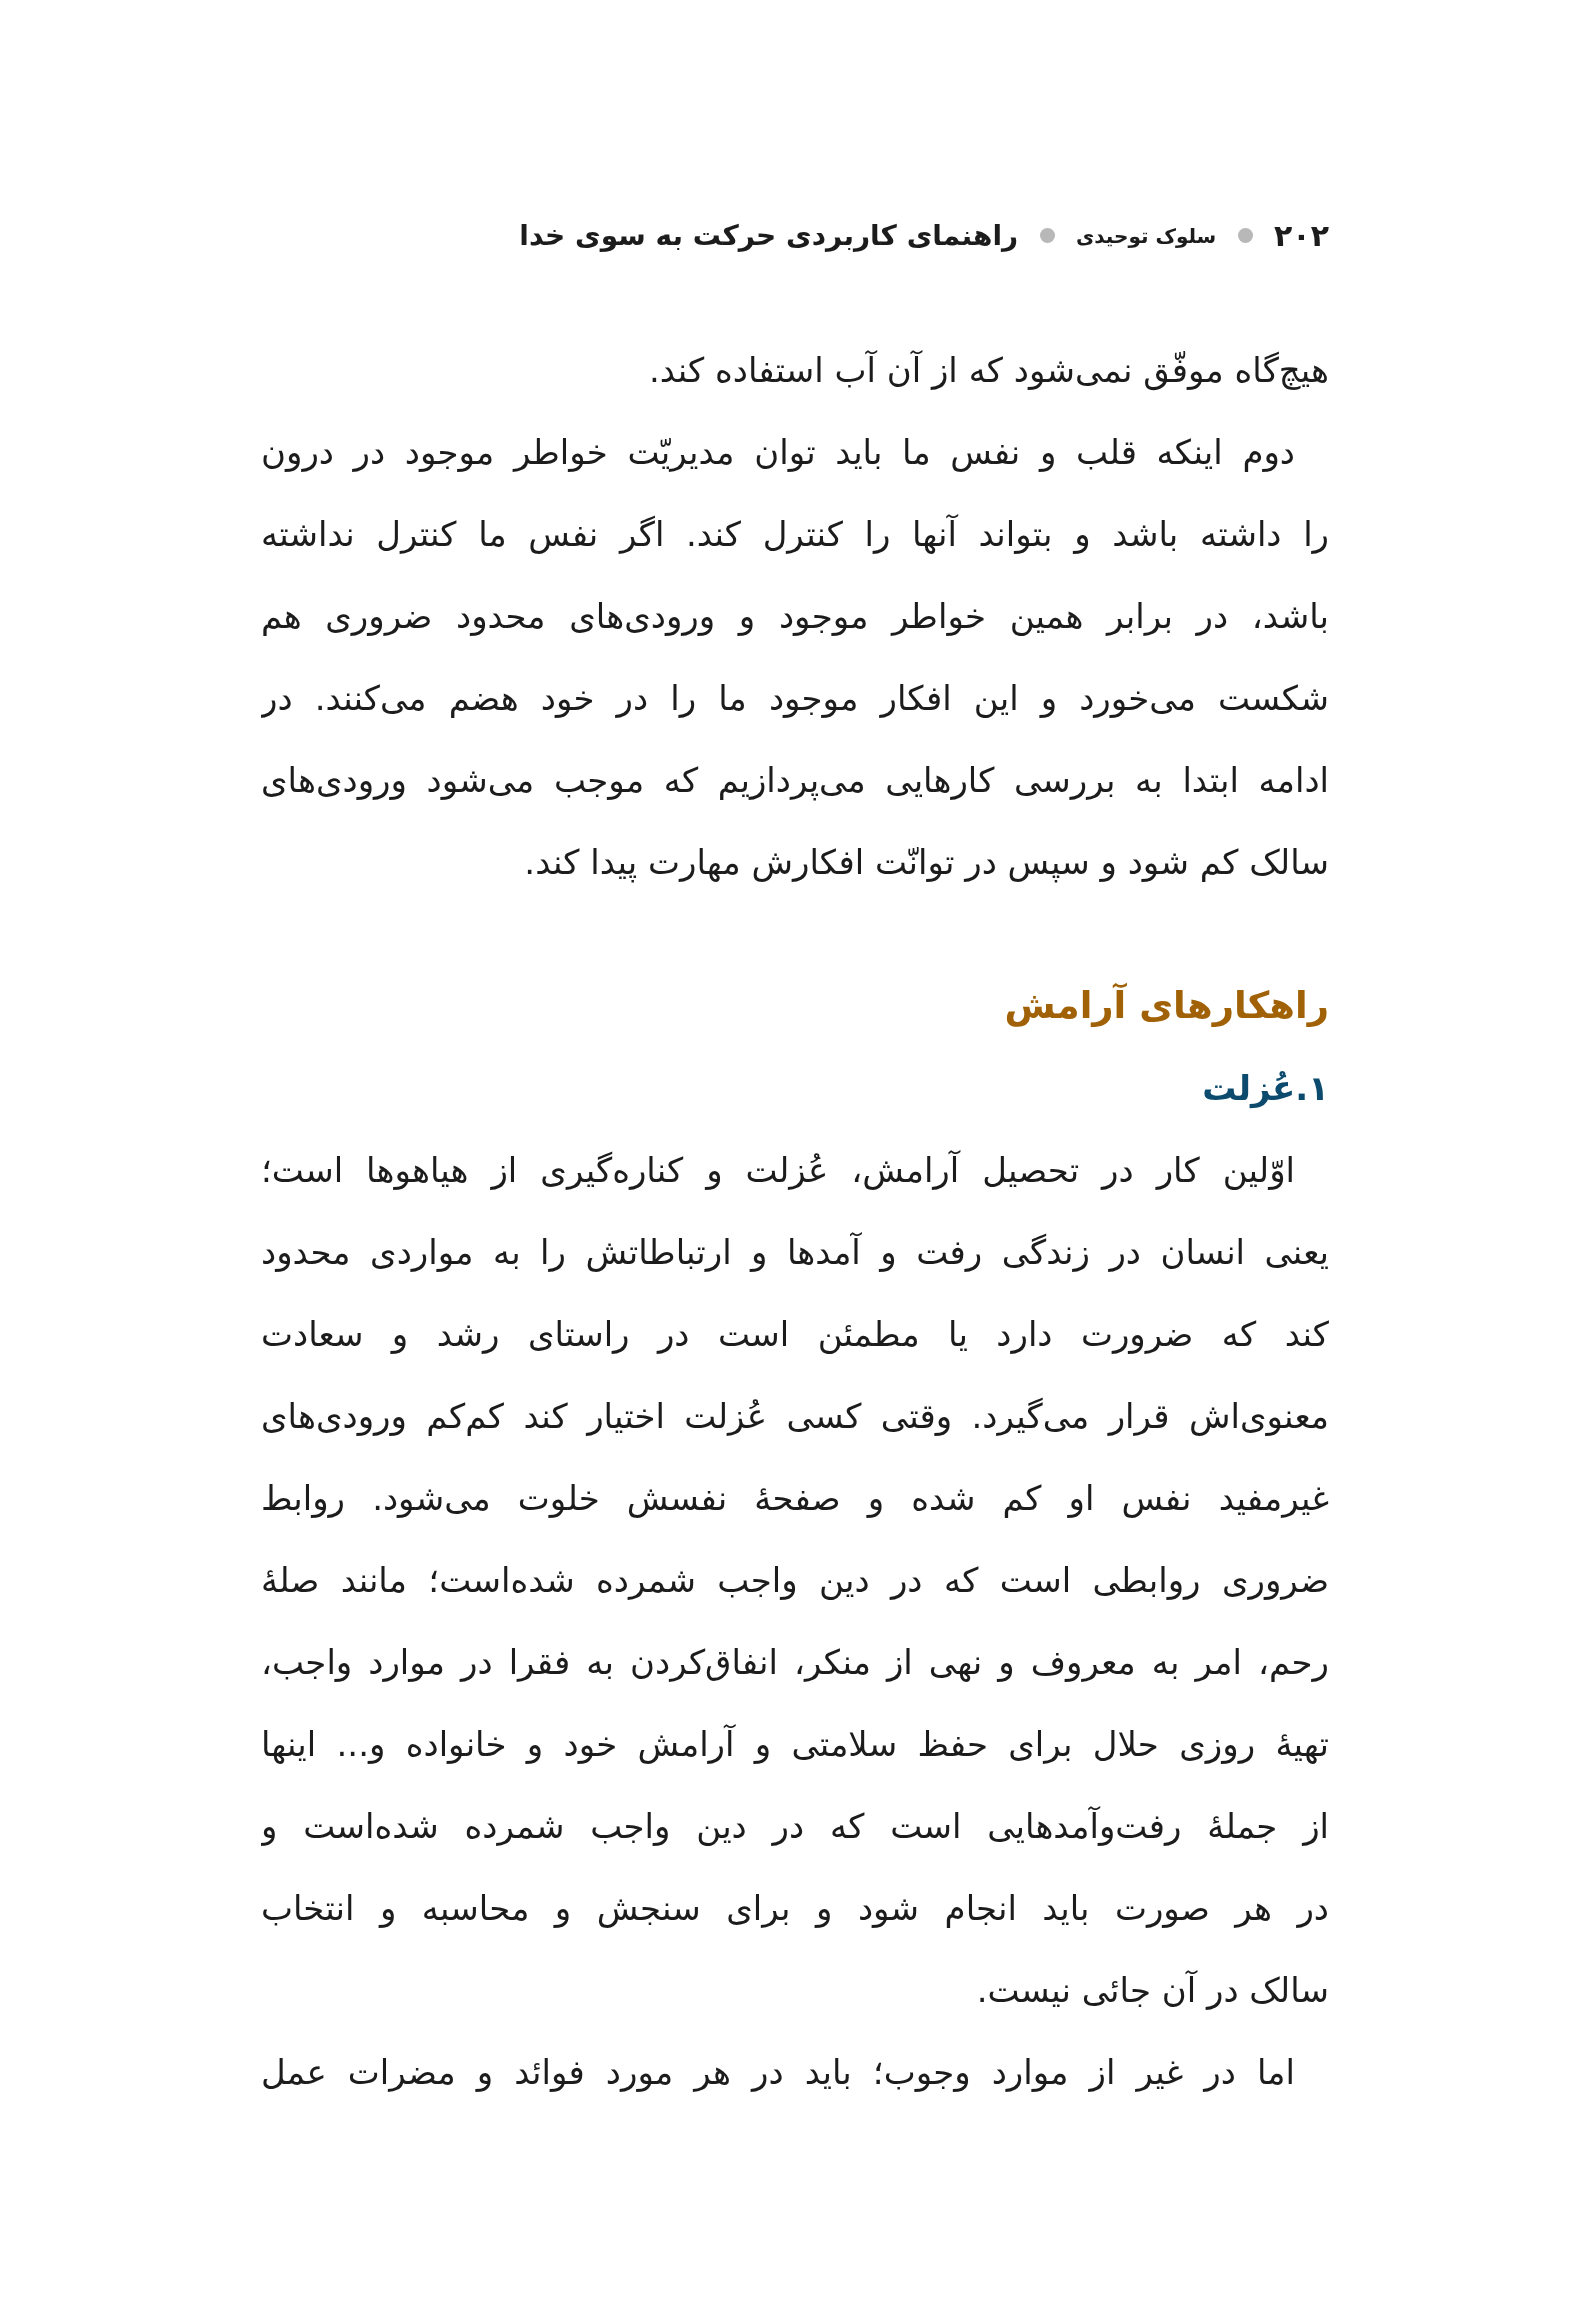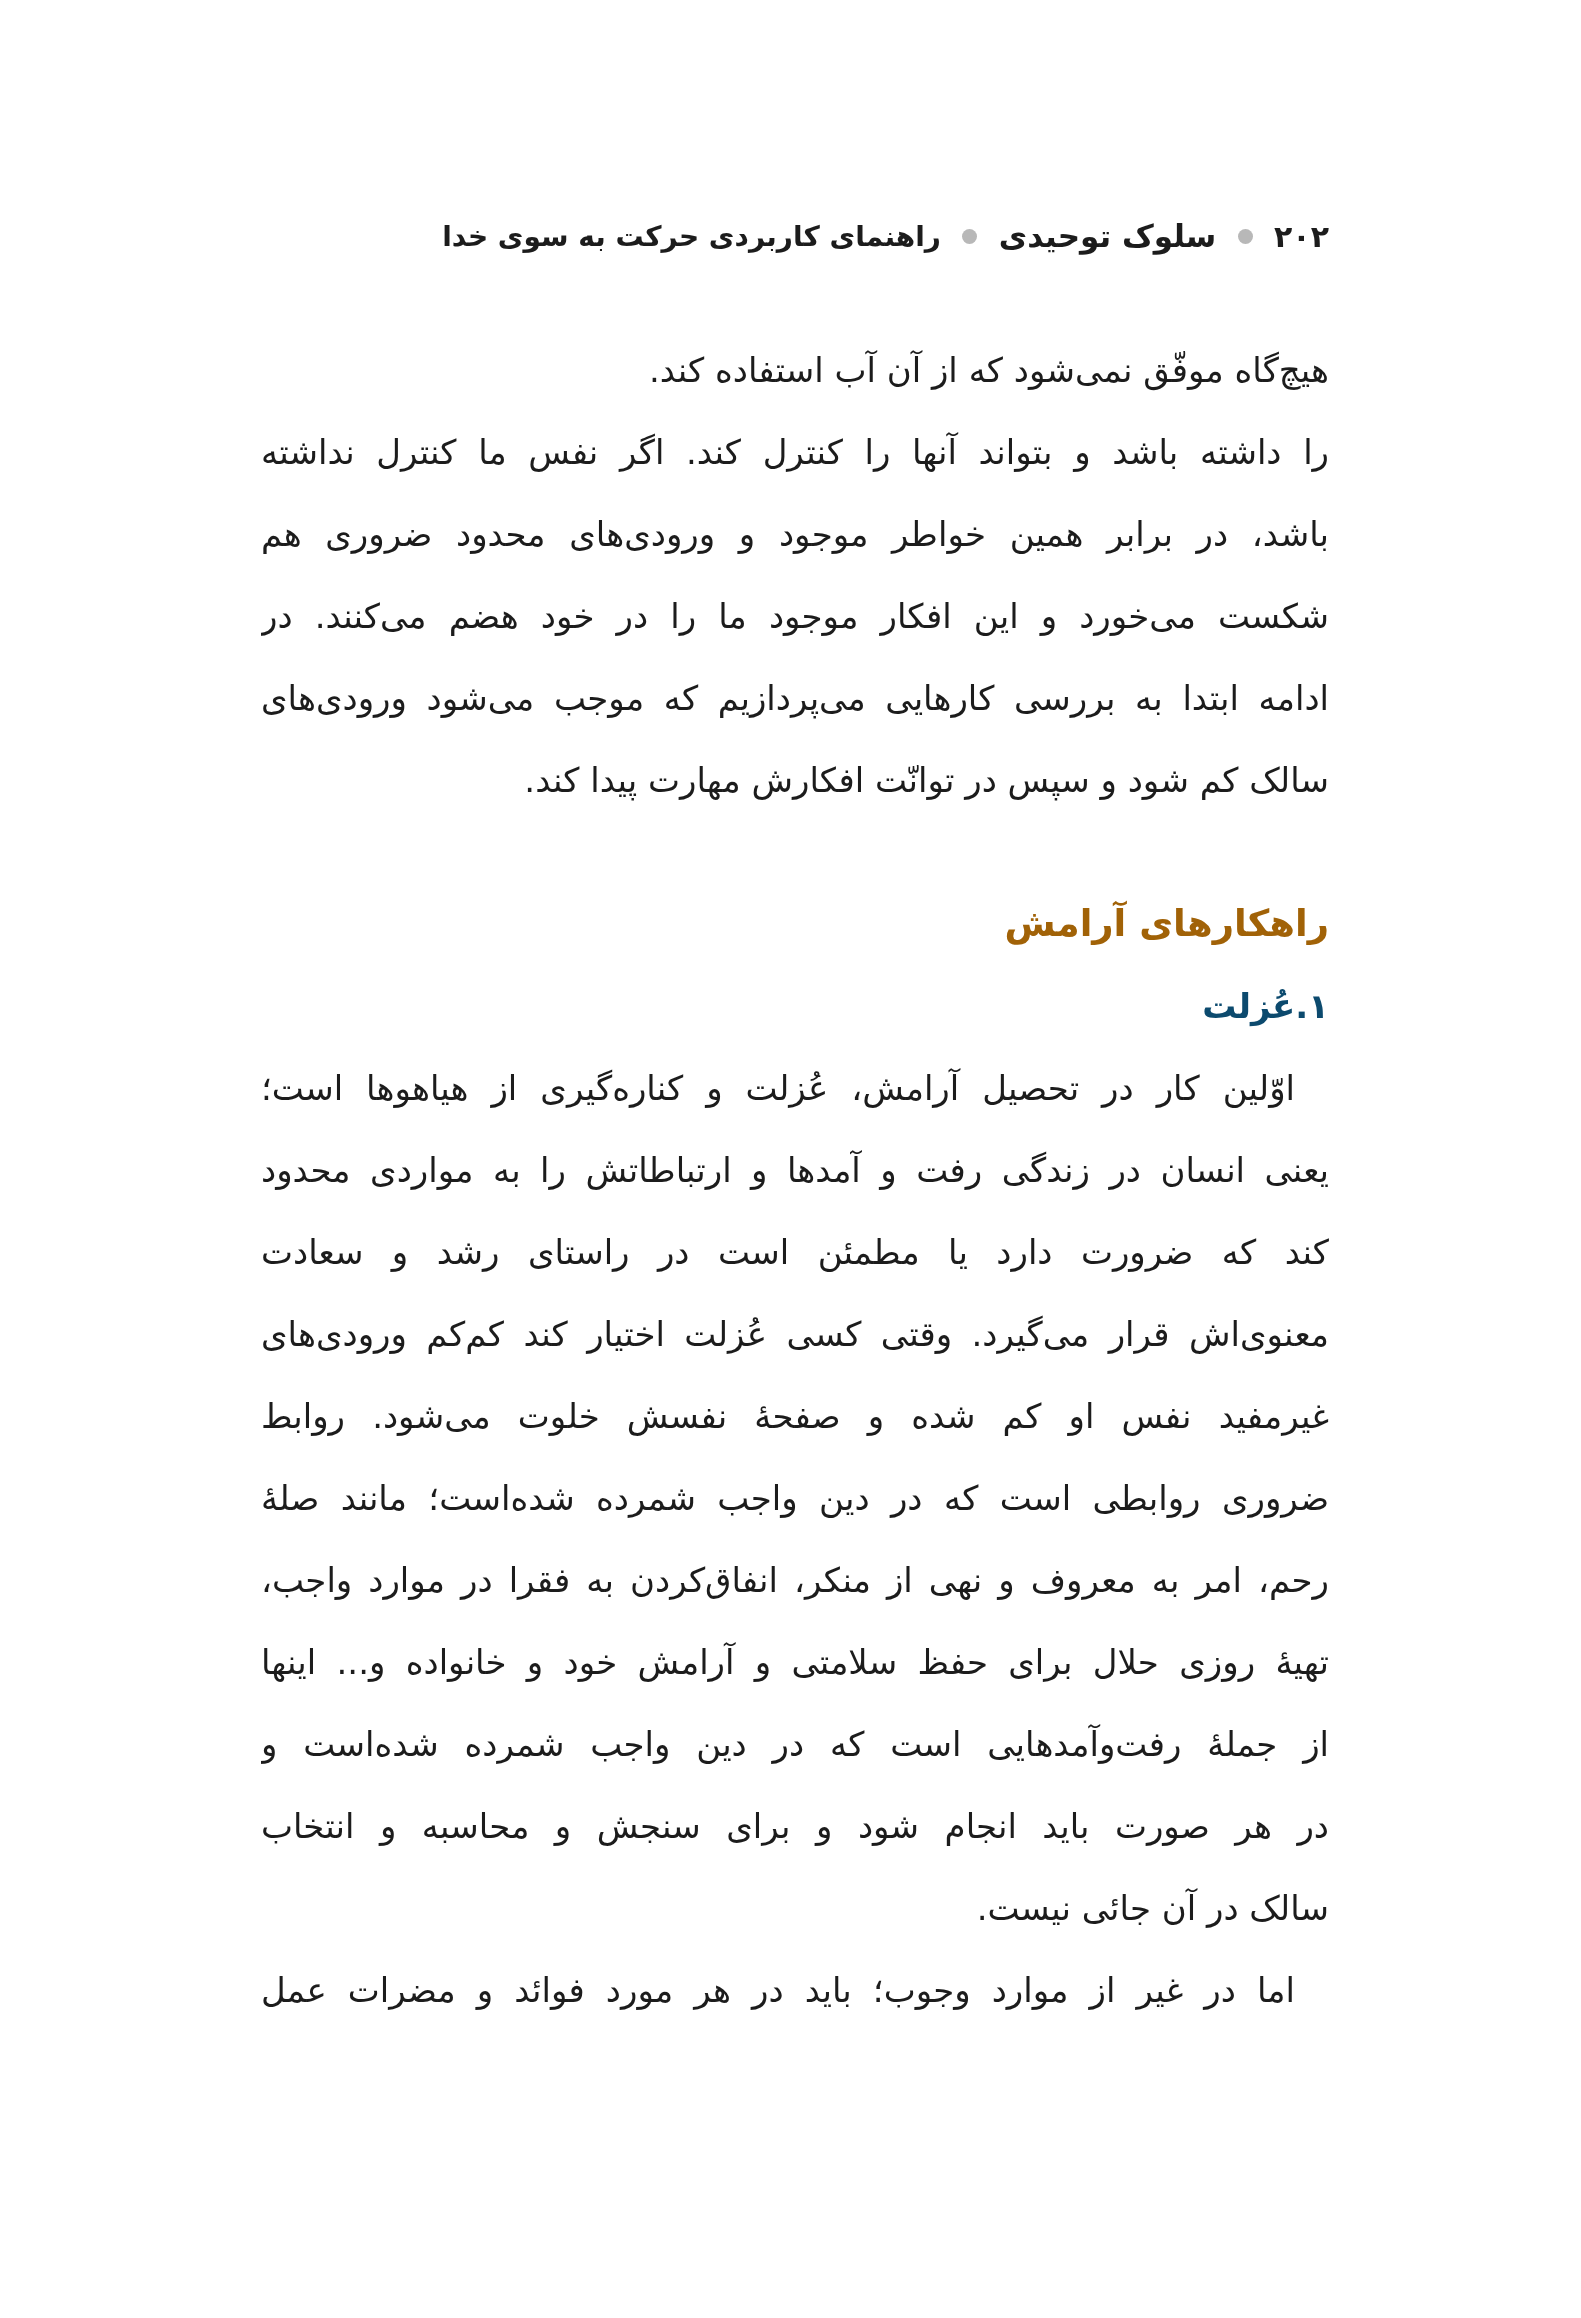--- a/index.html
+++ b/index.html
@@ -35,21 +35,21 @@
     letter-spacing: 0.9px;
   }
   .dot {
     width: 15px;
     height: 15px;
     border-radius: 50%;
     background: #b8b8b8;
     flex: 0 0 auto;
   }
   .book-title {
-    font-size: 31px;
+    font-size: 20px;
     font-weight: 700;
   }
   .subtitle {
     font-size: 28px;
     font-weight: 600;
   }
   
   .text {
     position: absolute;
     top: 329px;
@@ -100,20 +100,21 @@
     <span class="page-num">۲۰۲</span>
     <span class="dot"></span>
     <span class="book-title">سلوک توحیدی</span>
     <span class="dot"></span>
     <span class="subtitle">راهنمای کاربردی حرکت به سوی خدا</span>
   </div>
 
   <div class="text">
 
     <div class="line end">هیچ‌گاه موفّق نمی‌شود که از آن آب استفاده کند.</div>
+    <div class="line j indent">دوم اینکه قلب و نفس ما باید توان مدیریّت خواطر موجود در درون</div>
     <div class="line j">را داشته باشد و بتواند آنها را کنترل کند. اگر نفس ما کنترل نداشته</div>
     <div class="line j">باشد، در برابر همین خواطر موجود و ورودی‌های محدود ضروری هم</div>
     <div class="line j">شکست می‌خورد و این افکار موجود ما را در خود هضم می‌کنند. در</div>
     <div class="line j">ادامه ابتدا به بررسی کارهایی می‌پردازیم که موجب می‌شود ورودی‌های</div>
     <div class="line end">سالک کم شود و سپس در توانّت افکارش مهارت پیدا کند.</div>
 
     <div class="heading1">راهکارهای آرامش</div>
     <div class="heading2">۱.عُزلت</div>
 
     <div class="line j indent">اوّلین کار در تحصیل آرامش، عُزلت و کناره‌گیری از هیاهوها است؛</div>

